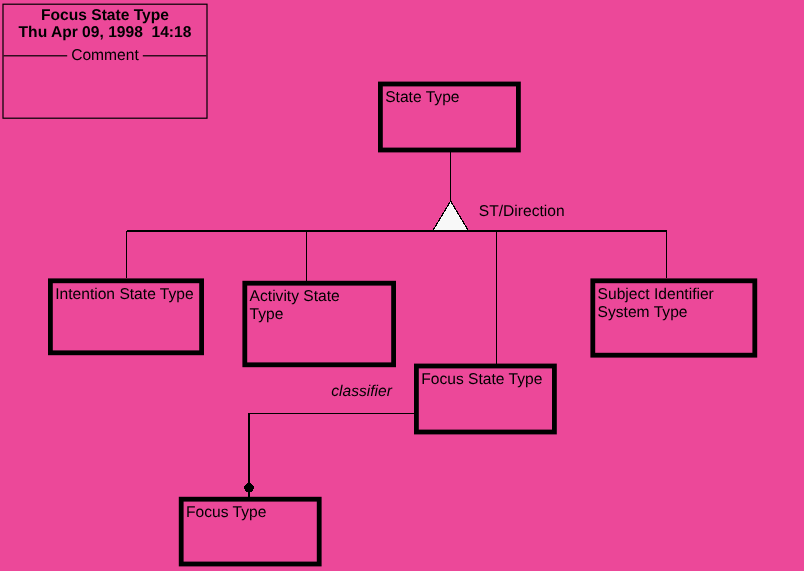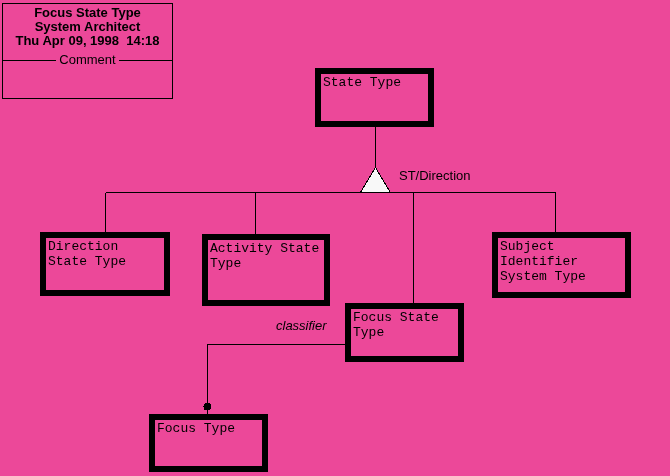--- a/index.html
+++ b/index.html
@@ -14,26 +14,25 @@
     overflow: hidden;
   }
   .connectors {
     position: absolute;
     left: 0; top: 0;
     width: 670px; height: 476px;
   }
   .node {
     position: absolute;
     box-sizing: border-box;
-    border: 6px solid #000000;
+    border: 4px solid #000000;
     padding: 1px 2px;
     line-height: 15px;
     white-space: pre-line;
     background: transparent;
-    font-family: Liberation Mono, monospace;
   }
   .edge-label {
     position: absolute;
     line-height: 13px;
     white-space: pre;
   }
   .edge-label.italic { font-style: italic; }
   .infobox {
     position: absolute;
     left: 2px; top: 3px;
@@ -68,32 +67,31 @@
     <line x1="105.5" y1="192.5" x2="105.5" y2="232"></line>
     <line x1="255.5" y1="192.5" x2="255.5" y2="234"></line>
     <line x1="413.5" y1="192.5" x2="413.5" y2="303"></line>
     <line x1="555.5" y1="192.5" x2="555.5" y2="232"></line>
     <polyline points="345,344.5 207.5,344.5 207.5,414" fill="none"></polyline>
     <circle cx="207.5" cy="406.5" r="4" fill="#000" stroke="none"></circle>
   </svg>
 
   <div class="infobox">
     <div class="bold">Focus State Type</div>
-    <div class="bold">System Architect</div>
     <div class="bold">Thu Apr 09, 1998  14:18</div>
     <div class="divider">
       <span class="dline"></span>
       <span class="dlabel">Comment</span>
       <span class="dline"></span>
     </div>
   </div>
 
   <div class="node" style="left:315px; top:68px; width:119px; height:59px;">State Type</div>
 
-  <div class="node" style="left:40px; top:232px; width:130px; height:64px;">Direction State Type</div>
+  <div class="node" style="left:40px; top:232px; width:130px; height:64px;">Intention State Type</div>
 
   <div class="node" style="left:202px; top:234px; width:128px; height:72px;">Activity State
 Type</div>
 
   <div class="node" style="left:492px; top:232px; width:139px; height:66px;">Subject Identifier
 System Type</div>
 
   <div class="node" style="left:345px; top:303px; width:119px; height:59px;">Focus State Type</div>
 
   <div class="node" style="left:149px; top:414px; width:119px; height:58px;">Focus Type</div>

